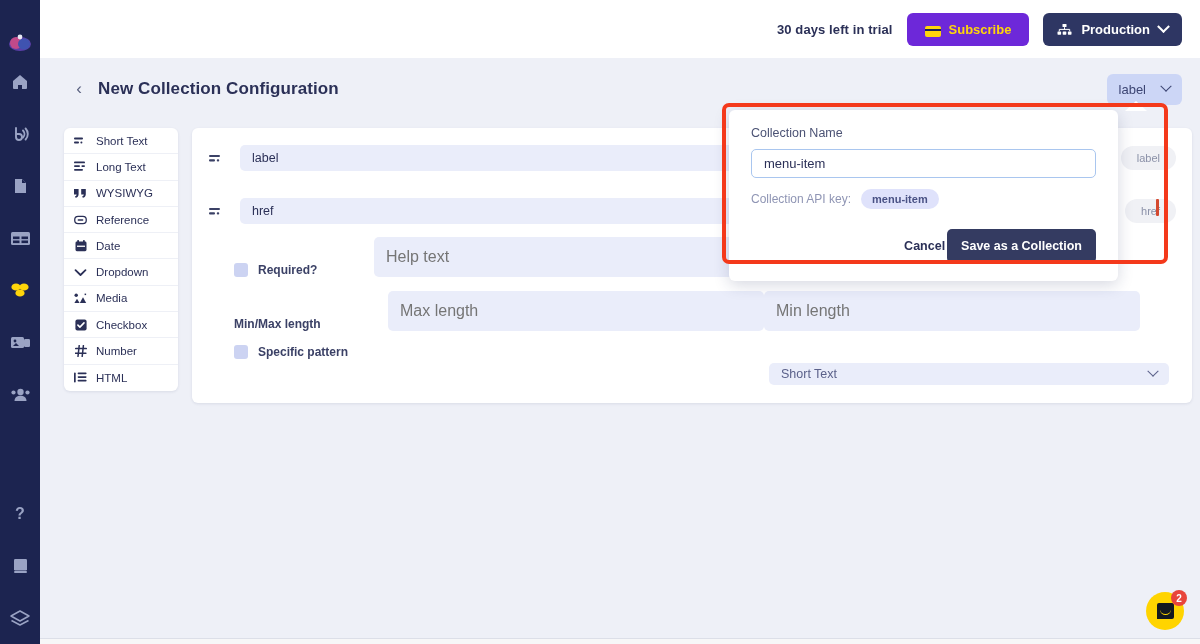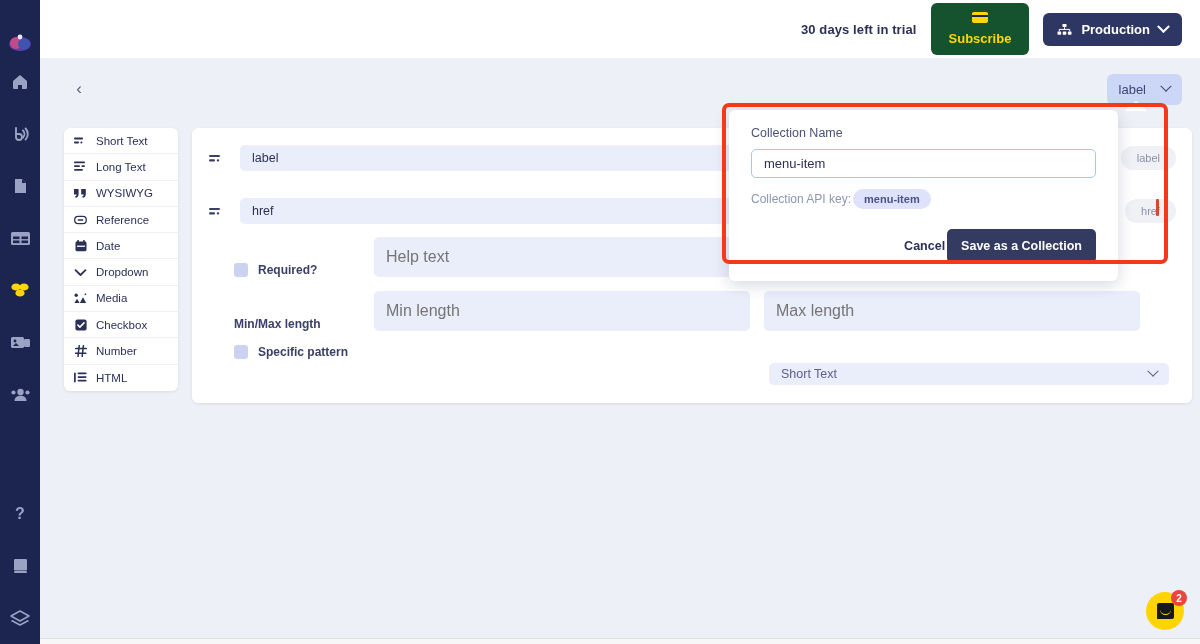--- a/index.html
+++ b/index.html
@@ -33,24 +33,24 @@
     background: #eef0f7;
   }
   .topbar {
     position: absolute; left: 40px; top: 0; right: 0; height: 58px;
     background: #ffffff;
     display: flex; align-items: center; justify-content: flex-end;
     padding-right: 18px; gap: 14px;
   }
   .trial-text { font-size: 13px; font-weight: bold; color: #2b3057; letter-spacing: .1px; }
   .btn-subscribe {
-    display: flex; align-items: center; gap: 8px;
-    background: #14532d; color: #ffd60a;
+    display: flex; align-items: flex-end; gap: 8px;
+    background: #6d28d9; color: #ffd60a;
     font-size: 13px; font-weight: bold;
-    border: none; border-radius: 6px; padding: 9px 18px; cursor: pointer; flex-direction: column;
+    border: none; border-radius: 6px; padding: 9px 18px; cursor: pointer;
   }
   .card-ico {
     width: 16px; height: 11px; border-radius: 2px; background: #ffd60a;
     position: relative; flex: none;
   }
   .card-ico::after {
     content: ""; position: absolute; left: 0; top: 3px; width: 100%; height: 2px;
     background: #1c2450;
   }
   .btn-env {
@@ -147,21 +147,21 @@
     position: absolute; top: -9px; left: 396px;
     width: 0; height: 0; border-left: 11px solid transparent;
     border-right: 11px solid transparent; border-bottom: 10px solid #ffffff;
   }
   .modal-label { font-size: 12.5px; color: #4b5274; margin-bottom: 9px; }
   .modal-input {
     width: 100%; height: 29px; border: 1.5px solid #a9c6ef; border-radius: 5px;
     padding: 0 12px; font-size: 13px; color: #2b3057; outline: none;
     font-family: "Liberation Sans", sans-serif; background:#fff;
   }
-  .api-row { display: flex; align-items: center; gap: 2px; margin-top: 11px; }
+  .api-row { display: flex; align-items: center; gap: 10px; margin-top: 11px; }
   .api-label { font-size: 12px; color: #8f95b4; }
   .api-chip {
     background: #dfe2fb; color: #4a5285; font-size: 11px; font-weight: bold;
     border-radius: 11px; padding: 4px 11px;
   }
   .modal-actions { display: flex; align-items: center; justify-content: flex-end; gap: 2px; margin-top: 20px; }
   .btn-cancel {
     background: none; border: none; font-size: 12.5px; font-weight: bold;
     color: #2b3057; cursor: pointer; font-family: "Liberation Sans", sans-serif;
   }
@@ -314,20 +314,21 @@
         <rect x="10.9" y="8.5" width="3.6" height="3.2" rx="0.6" fill="#ffffff"></rect>
         <path d="M7.5 4.2v2.2M2.3 8.3V6.4h10.4v1.9" stroke="#ffffff" stroke-width="1" fill="none"></path>
       </svg>
       <span>Production</span>
       <span class="chev"></span>
     </button>
   </div>
 
   <div class="header">
     <div class="back-arrow">‹</div>
+    <div class="page-title">New Collection Configuration</div>
     <div class="header-right">
       <div class="pill-select">
         <span>label</span>
         <span class="chev"></span>
       </div>
     </div>
   </div>
 
   <div class="content">
 
@@ -473,22 +474,22 @@
         <div class="opt-row">
           <span class="opt-label">
             <span class="cbox"></span>
             <span>Required?</span>
           </span>
           <input class="opt-input mid" placeholder="Help text" style="">
         </div>
 
         <div class="opt-row">
           <span class="opt-label">Min/Max length</span>
+          <input class="opt-input right" placeholder="Max length" style="">
           <input class="opt-input mid" placeholder="Min length" style="">
-          <input class="opt-input right" placeholder="Max length" style="">
         </div>
 
         <div class="opt-row">
           <span class="opt-label">
             <span class="cbox"></span>
             <span>Specific pattern</span>
           </span>
         </div>
       </div>
     </div>

